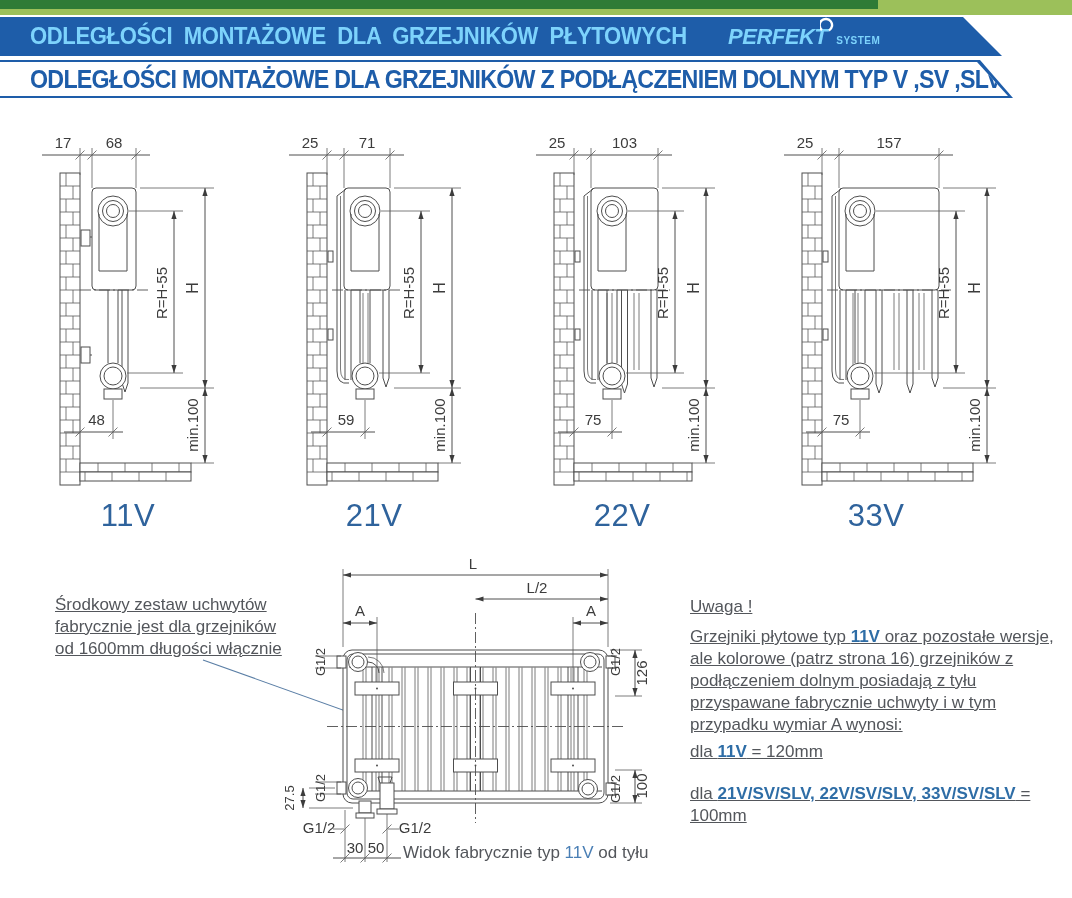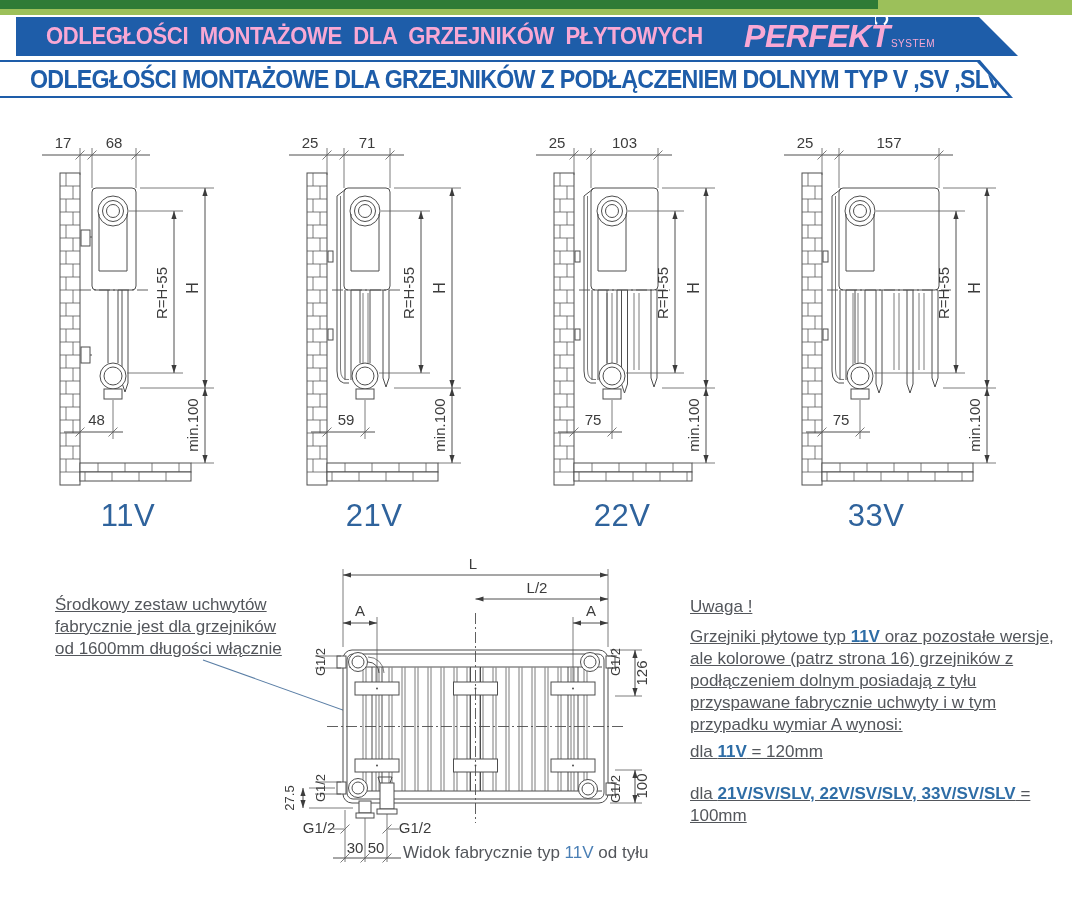--- a/index.html
+++ b/index.html
@@ -3,28 +3,28 @@
 <meta charset="utf-8">
 <style>
   html,body{margin:0;padding:0;background:#fff;}
   body{width:1072px;height:898px;position:relative;overflow:hidden;
        font-family:"Liberation Sans",sans-serif;}
   .abs{position:absolute;}
 
   
   .green-strip{left:0;top:0;width:1072px;height:15px;background:#9cc05a;}
   .green-strip .dark{position:absolute;left:0;top:0;width:878px;height:9px;background:#2f7b36;}
-  .banner-blue{left:16px;top:17px;width:1010px;height:39px;background:#1e5da9;
+  .banner-blue{left:0;top:17px;width:1010px;height:39px;background:#1e5da9;
       clip-path:polygon(0 0,963px 0,1002px 100%,0 100%);
-      display:flex;align-items:center;padding-left:30px;box-sizing:border-box;color:#f9a8d4;}
+      display:flex;align-items:center;padding-left:30px;box-sizing:border-box;color:#7dd3fc;}
   .banner-title{font-size:23px;font-weight:700;letter-spacing:-0.4px;word-spacing:6px;
       transform:scaleX(.96);transform-origin:left center;white-space:nowrap;}
   .brand{display:flex;align-items:baseline;margin-left:14px;position:relative;}
-  .brand-main{font-size:32px;font-weight:700;letter-spacing:-0.5px;font-style:italic;}
-  .brand-sub{font-size:10px;font-weight:400;letter-spacing:.5px;margin-left:1px;}
+  .brand-main{font-size:22px;font-weight:700;letter-spacing:-0.5px;font-style:italic;}
+  .brand-sub{font-size:10px;font-weight:700;letter-spacing:.5px;margin-left:9px;}
   .brand-swoosh{position:absolute;right:44px;top:-7px;width:16px;height:16px;}
   .banner-white{left:0;top:60px;width:1016px;height:38px;background:#1e5da9;
       clip-path:polygon(0 0,980px 0,1013px 100%,0 100%);}
   .banner-white-inner{position:absolute;left:0;top:2px;width:1012px;height:34px;background:#fff;
       clip-path:polygon(0 0,977px 0,1008px 100%,0 100%);
       display:flex;align-items:center;padding-left:30px;box-sizing:border-box;}
   .banner-sub{color:#1e5da9;font-size:25px;font-weight:700;letter-spacing:-0.8px;
       transform:scaleX(.93);transform-origin:left center;white-space:nowrap;}
 
   

